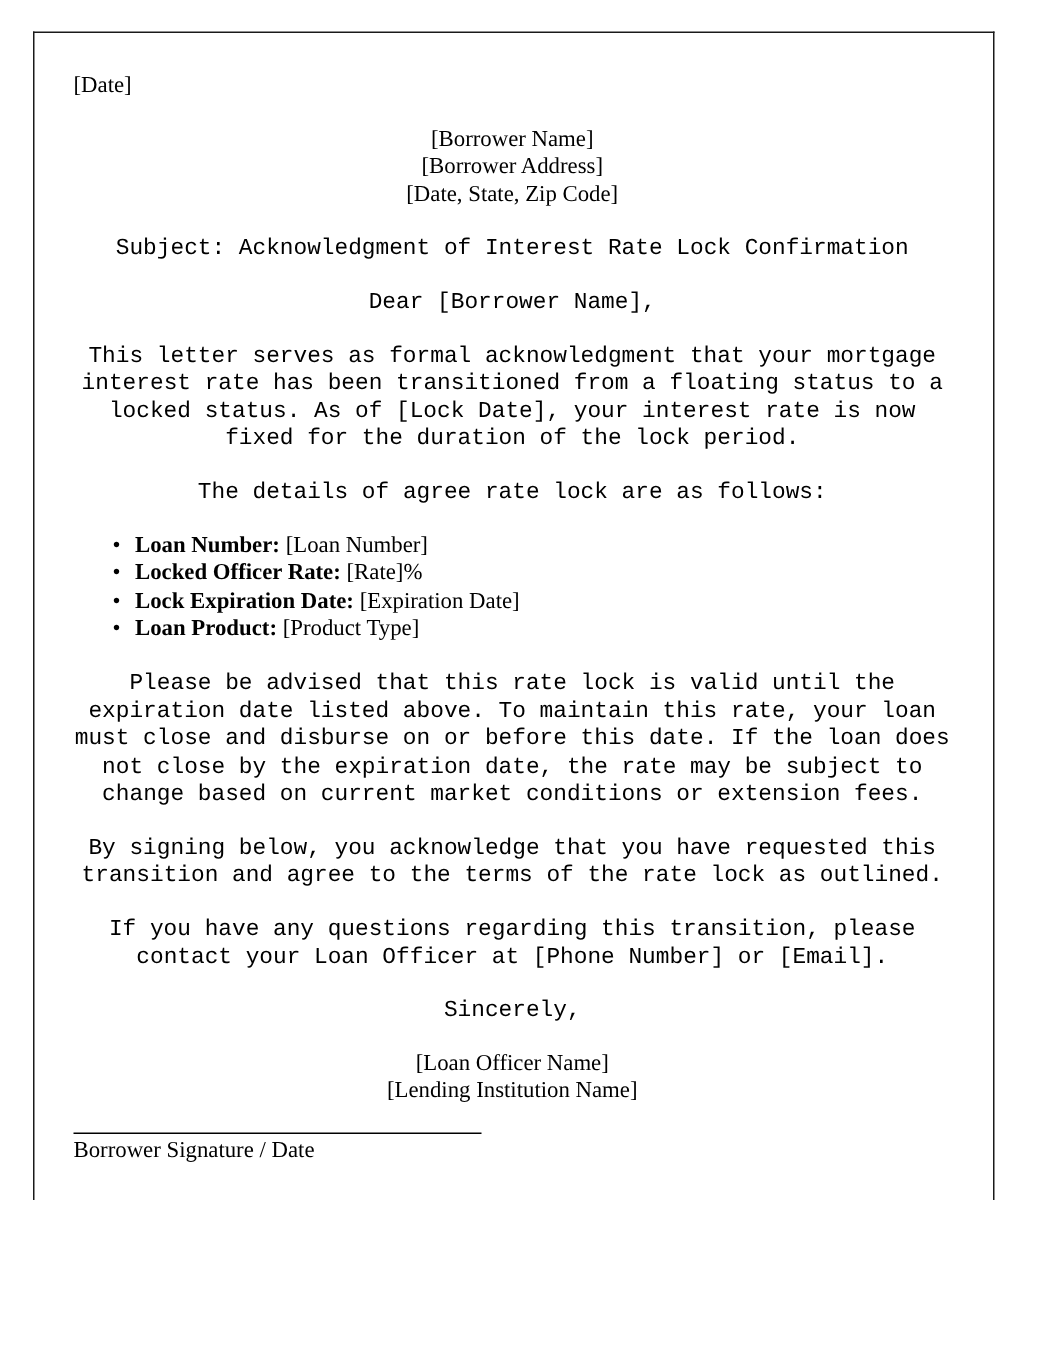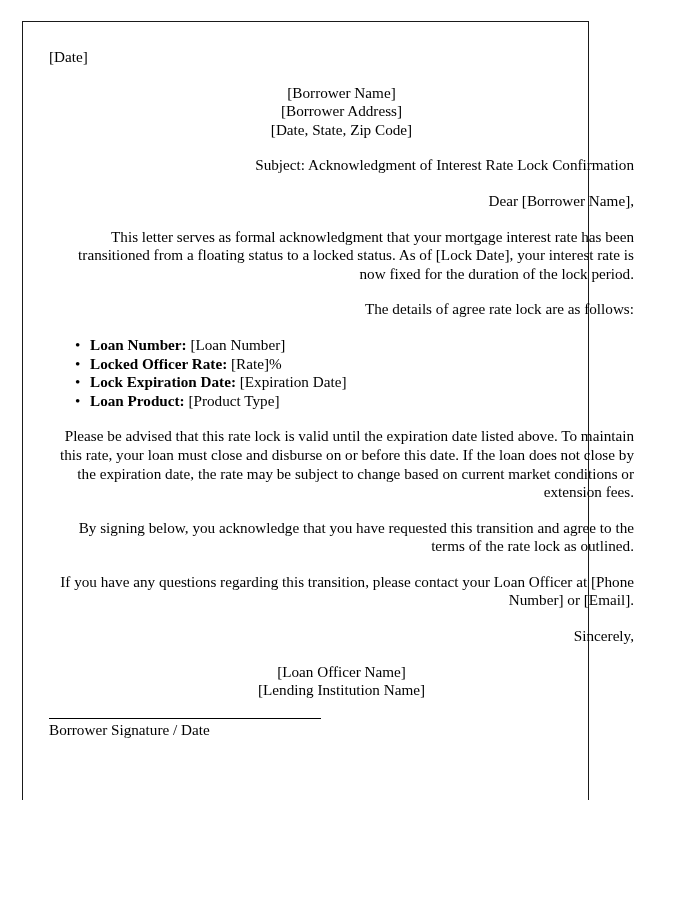--- a/index.html
+++ b/index.html
@@ -13,21 +13,21 @@
     font-family: "Liberation Serif", "DejaVu Serif", serif;
     color: #000000;
     -webkit-font-smoothing: antialiased;
   }
 
   
   .page-frame {
     position: absolute;
     left: 22px;
     top: 21px;
-    width: 567px;
+    width: 641px;
     height: 779px;
     border-top: 1px solid #1a1a1a;
     border-left: 1px solid #1a1a1a;
     border-right: 1px solid #1a1a1a;
     border-bottom: none;
     box-sizing: border-box;
     background: #ffffff;
   }
 
   .page-body {
@@ -43,21 +43,22 @@
     margin: 0 0 17px 0;
   }
 
   .line {
     display: block;
     white-space: pre-wrap;
   }
 
   .para {
     margin: 0 0 17px 0;
-    text-align: right;
+    text-align: center;
+    font-family: Liberation Mono, monospace;
   }
 
   
   .stack {
     margin: 0 0 17px 0;
     text-align: center;
   }
 
   ul.detail-list {
     list-style: none;

